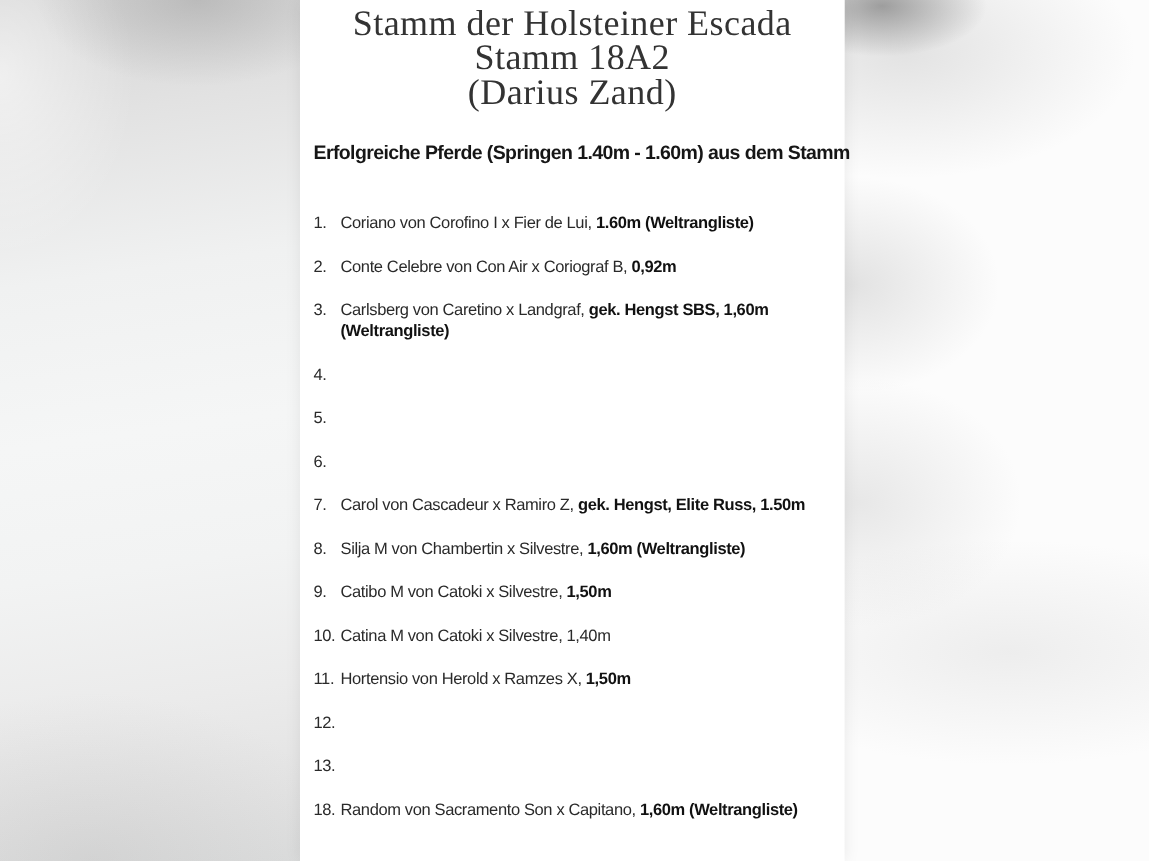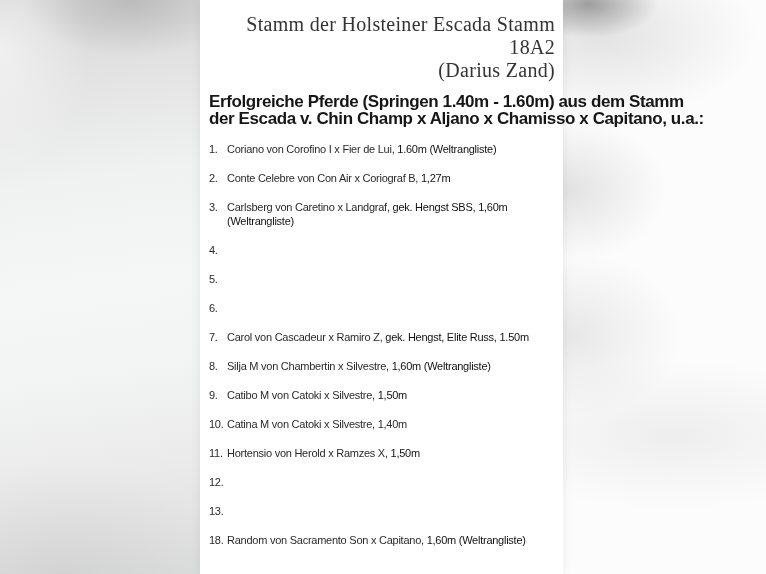--- a/index.html
+++ b/index.html
@@ -34,33 +34,33 @@
       linear-gradient(#fcfcfc, #fcfcfc);
   }
   
   .page {
     position: absolute; left: 200px; top: 0; width: 363px; height: 574px;
     background: #ffffff;
     box-shadow: 0 0 10px rgba(0,0,0,.08);
   }
   .title {
     position: absolute; top: 5px; left: 0; right: 0;
-    margin: 8px;
-    text-align: right;
+    margin: 0;
+    text-align: center;
     font-family: "Liberation Serif", "DejaVu Serif", serif;
     font-weight: 400;
-    font-size: 20px; line-height: 23px;
+    font-size: 24px; line-height: 23px;
     letter-spacing: .3px;
     color: #333333;
   }
   .subtitle {
     position: absolute; top: 93px; left: 9px; right: 0;
     margin: 0;
     font-weight: 700;
-    font-size: 17px; line-height: 17px;
+    font-size: 13px; line-height: 17px;
     letter-spacing: -0.4px;
     color: #161616;
     white-space: nowrap;
   }
   .horse-list {
     position: absolute; top: 142px; left: 9px; right: 0;
     margin: 0; padding: 0;
     list-style: none;
     font-size: 11px; line-height: 14px;
     letter-spacing: -0.25px;
@@ -71,44 +71,44 @@
     margin: 0 0 15px 0;
   }
   .horse-list .num {
     flex: none;
     width: 18px;
   }
   .horse-list .txt {
     white-space: nowrap;
   }
   .horse-list b {
-    font-weight: 400;
+    font-weight: 700;
     color: #111111;
   }
 </style>
 </head>
 <body>
 
 <div class="stage">
   <div class="bg-left"></div>
   <div class="bg-right"></div>
 
   <div class="page">
     <h1 class="title"><span>Stamm der Holsteiner Escada Stamm 18A2</span><br><span>(Darius Zand)</span></h1>
 
-    <p class="subtitle"><span>Erfolgreiche Pferde (Springen 1.40m - 1.60m) aus dem Stamm</span><br><span>der Escada v. Chin Champ x Aljano x Chamisso x Capitano, u.a.:</span></p>
+    <p class="subtitle"><span>Erfolgreiche Pferde (Springen 1.40m - 1.60m) aus dem Stamm</span><br></p>
 
     <ol class="horse-list">
         <li>
           <span class="num">1.</span>
           <span class="txt">Coriano von Corofino I x Fier de Lui, <b>1.60m (Weltrangliste)</b></span>
         </li>
         <li>
           <span class="num">2.</span>
-          <span class="txt">Conte Celebre von Con Air x Coriograf B, <b>1,27m</b></span>
+          <span class="txt">Conte Celebre von Con Air x Coriograf B, <b>0,92m</b></span>
         </li>
         <li>
           <span class="num">3.</span>
           <span class="txt">Carlsberg von Caretino x Landgraf, <b>gek. Hengst SBS, 1,60m</b><br><b>(Weltrangliste)</b></span>
         </li>
         <li>
           <span class="num">4.</span>
         </li>
         <li>
           <span class="num">5.</span>

